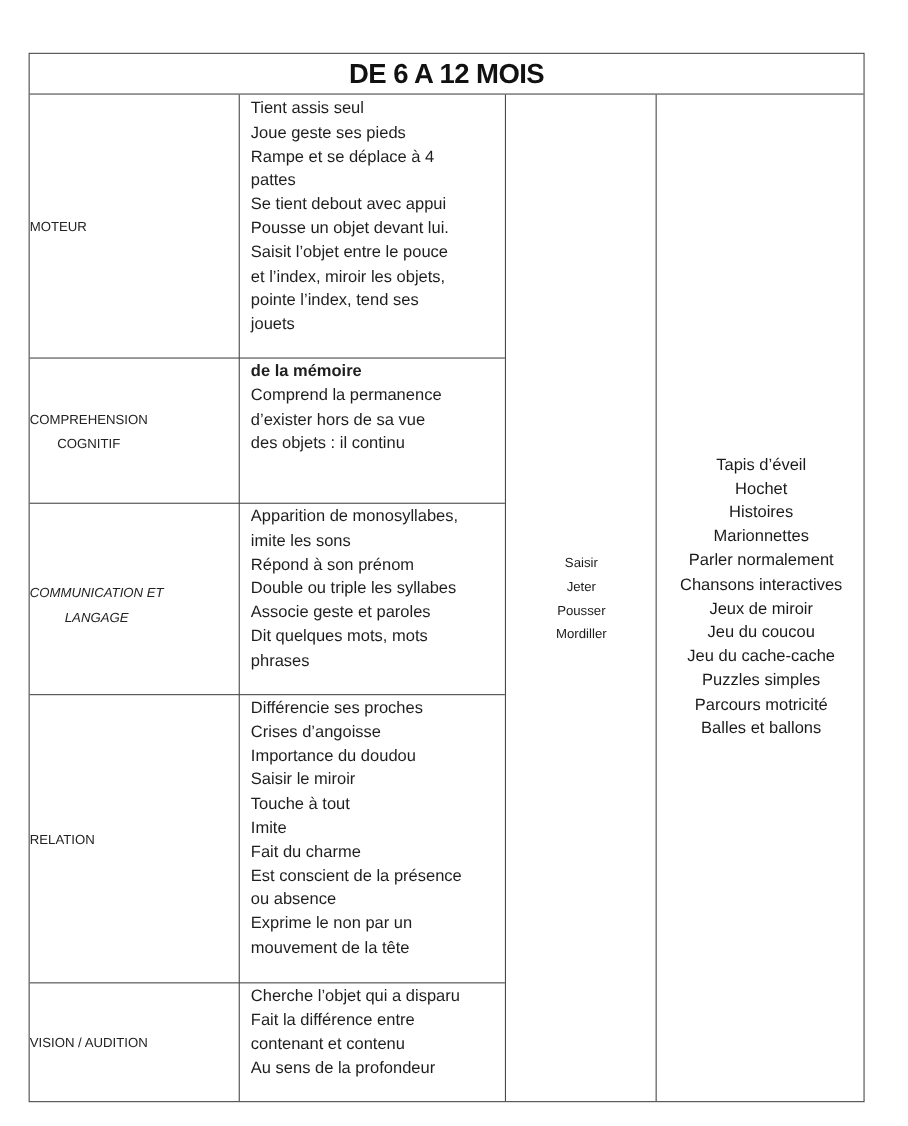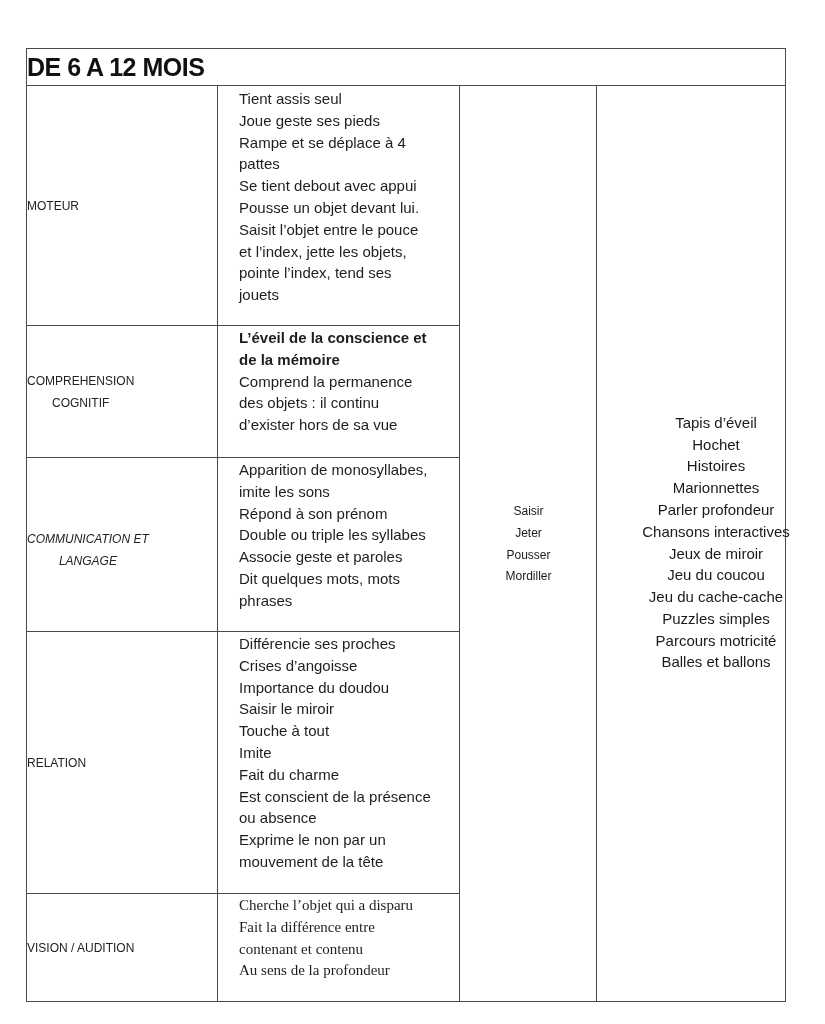--- a/index.html
+++ b/index.html
@@ -2,34 +2,34 @@
 <html><head>
 <meta charset="utf-8">
 <style>
   html, body { margin: 0; padding: 0; background: #ffffff; }
   body { width: 825px; height: 1024px; position: relative; overflow: hidden;
          font-family: "Liberation Sans", "DejaVu Sans", sans-serif; color: #1a1a1a; }
   .frame { position: absolute; left: 26px; top: 48px; width: 760px; height: 954px;
            border: 1.5px solid #4a4a4a; box-sizing: border-box; }
   .title-row { position: absolute; left: 0; top: 0; width: 100%; height: 37px;
                border-bottom: 1.5px solid #4a4a4a; box-sizing: border-box;
-               display: flex; align-items: center; justify-content: flex-start; }
+               display: flex; align-items: center; justify-content: center; }
   .title { font-size: 25px; font-weight: bold; letter-spacing: -0.5px; color: #111; }
   .vline { position: absolute; top: 37px; bottom: 0; width: 0; border-left: 1.5px solid #4a4a4a; }
   .hline { position: absolute; left: 0; width: 432px; height: 0; border-top: 1.5px solid #4a4a4a; }
   .cat { position: absolute; left: 0; width: 191px; display: flex; align-items: center;
          text-align: center; font-size: 12px; line-height: 22px; color: #222; }
-  .desc { position: absolute; left: 212px; width: 230px; font-size: 15px; line-height: 21.8px; color: #1e1e1e; }
+  .desc { position: absolute; left: 201px; width: 230px; font-size: 15px; line-height: 21.8px; color: #1e1e1e; }
   .desc .bold { font-weight: bold; }
   .col3 { position: absolute; left: 433px; width: 137px; top: 37px; bottom: 0;
           display: flex; flex-direction: column; align-items: center; justify-content: center;
           text-align: center; font-size: 12px; line-height: 21.8px; }
   .col4 { position: absolute; left: 571px; width: 188px; top: 37px; bottom: 0;
           display: flex; flex-direction: column; align-items: center; justify-content: center;
-          text-align: center; font-size: 15px; line-height: 21.8px; margin-left: 24px; }
+          text-align: center; font-size: 15px; line-height: 21.8px; }
   .line { display: block; white-space: nowrap; }
 </style>
 </head>
 <body>
 
 <div class="frame">
   <div class="title-row">
     <span class="title">DE 6 A 12 MOIS</span>
   </div>
 
@@ -46,37 +46,36 @@
     <span>MOTEUR</span>
   </div>
   <div class="desc" id="desc-0" style="top:39px;">
       <span class="line">Tient assis seul</span>
       <span class="line">Joue geste ses pieds</span>
       <span class="line">Rampe et se déplace à 4</span>
       <span class="line">pattes</span>
       <span class="line">Se tient debout avec appui</span>
       <span class="line">Pousse un objet devant lui.</span>
       <span class="line">Saisit l’objet entre le pouce</span>
-      <span class="line">et l’index, jette les objets,</span>
+      <span class="line">et l’index, miroir les objets,</span>
       <span class="line">pointe l’index, tend ses</span>
       <span class="line">jouets</span>
     </div>
 
   <div class="cat" style="top:277px;height:131px;">
     <div>
       <span class="line">COMPREHENSION</span>
       <span class="line">COGNITIF</span>
     </div>
   </div>
   <div class="desc" id="desc-1" style="top:278px;">
-      <span class="line bold">L’éveil de la conscience et</span>
       <span class="line bold">de la mémoire</span>
       <span class="line">Comprend la permanence</span>
+      <span class="line">d’exister hors de sa vue</span>
       <span class="line">des objets : il continu</span>
-      <span class="line">d’exister hors de sa vue</span>
     </div>
 
   <div class="cat" style="top:414px;height:173px;font-style:italic;">
     <div>
       <span class="line">COMMUNICATION ET</span>
       <span class="line">LANGAGE</span>
     </div>
   </div>
   <div class="desc" id="desc-2" style="top:410px;">
       <span class="line">Apparition de monosyllabes,</span>
@@ -101,40 +100,40 @@
       <span class="line">Fait du charme</span>
       <span class="line">Est conscient de la présence</span>
       <span class="line">ou absence</span>
       <span class="line">Exprime le non par un</span>
       <span class="line">mouvement de la tête</span>
     </div>
 
   <div class="cat" style="top:845px;height:107px;">
     <span>VISION / AUDITION</span>
   </div>
-  <div class="desc" id="desc-4" style="top:846px;font-family:Liberation Serif, serif;">
+  <div class="desc" id="desc-4" style="top:846px;">
       <span class="line">Cherche l’objet qui a disparu</span>
       <span class="line">Fait la différence entre</span>
       <span class="line">contenant et contenu</span>
       <span class="line">Au sens de la profondeur</span>
     </div>
 
   <div class="col3" id="actions-col" style="padding-top:2px;">
       <span class="line">Saisir</span>
       <span class="line">Jeter</span>
       <span class="line">Pousser</span>
       <span class="line">Mordiller</span>
     </div>
 
   <div class="col4" id="activities-col" style="padding-bottom:2px;">
       <span class="line">Tapis d’éveil</span>
       <span class="line">Hochet</span>
       <span class="line">Histoires</span>
       <span class="line">Marionnettes</span>
-      <span class="line">Parler profondeur</span>
+      <span class="line">Parler normalement</span>
       <span class="line">Chansons interactives</span>
       <span class="line">Jeux de miroir</span>
       <span class="line">Jeu du coucou</span>
       <span class="line">Jeu du cache-cache</span>
       <span class="line">Puzzles simples</span>
       <span class="line">Parcours motricité</span>
       <span class="line">Balles et ballons</span>
     </div>
 </div>
 

